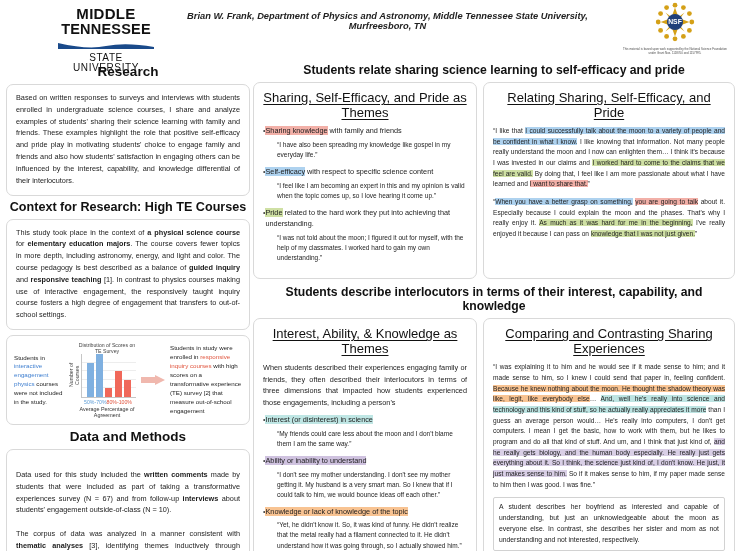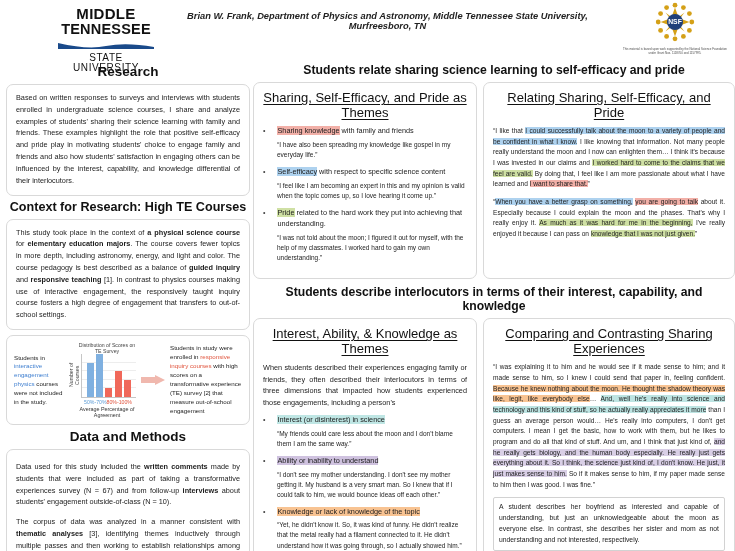--- a/index.html
+++ b/index.html
@@ -43,21 +43,21 @@
     margin: 3px 0 5px 0;
   }
   .card {
     border: 1px solid #d9d9d9; border-radius: 7px; background: #fff;
     padding: 7px 9px 8px 9px;
   }
   .body-txt {
     font-size: 7.3px; line-height: 1.62; text-align: justify; color: #1c1c1c;
   }
   .body-txt b { font-weight: bold; }
-  .body-txt p { margin: 4px 0 8px 0; }
+  .body-txt p { margin: 12px 0 8px 0; }
   .body-txt p:last-child { margin-bottom: 0; }
 
   
   .chartcard { display: flex; align-items: center; gap: 4px; padding: 6px 7px; }
   .chart-note {
     font-size: 6.2px; line-height: 1.42; width: 50px; color: #1c1c1c;
   }
   .chart-note .blue { color: #3f7fd0; }
   .chart-area { flex: 1; position: relative; }
   .chart-title { font-size: 5.2px; color: #444; text-align: center; margin-left: 10px; }
@@ -98,21 +98,21 @@
   }
   .chart-right .red { color: #e0533c; }
 
   
   .two-up { display: flex; gap: 6px; }
   .panel { border: 1px solid #d9d9d9; border-radius: 7px; background: #fff; padding: 7px 9px 8px 9px; }
   .panel-title {
     text-align: center; font-size: 13px; color: #111; margin-bottom: 6px;
     text-decoration: underline; text-underline-offset: 2px;
   }
-  .bullet-row { display: flex; gap: 12px; margin-bottom: 2px; }
+  .bullet-row { display: flex; gap: 0; margin-bottom: 2px; }
   .bullet-dot { font-size: 7px; line-height: 1.5; color: #444; flex: none; }
   .bullet-txt { font-size: 7.3px; line-height: 1.5; color: #1c1c1c; }
   .quote {
     font-size: 6.5px; line-height: 1.55; color: #1c1c1c;
     margin: 3px 0 7px 14px;
   }
   .para {
     font-size: 7.3px; line-height: 1.58; text-align: justify; color: #1c1c1c;
     margin: 0 0 7px 0;
   }

